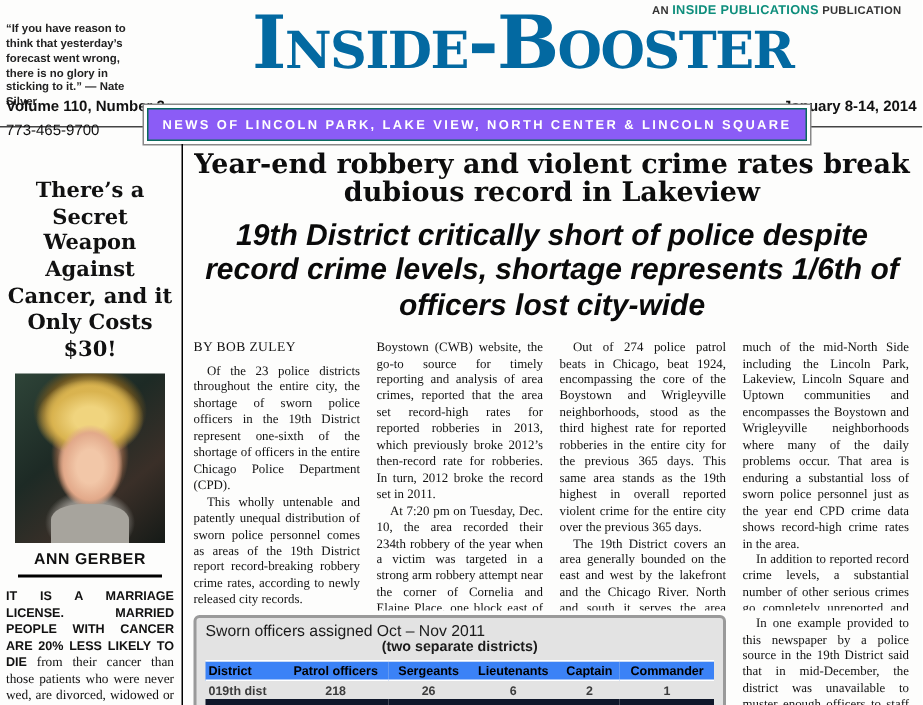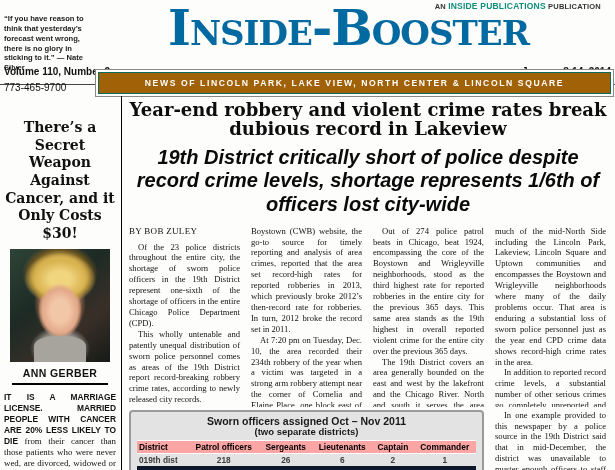--- a/index.html
+++ b/index.html
@@ -30,22 +30,22 @@
   }
   .publisher-line .pub-name { color:#0e8e7c; font-size:8.5px; }
   .vol { position:absolute; left:4px; top:66px;
     font-family:"Liberation Sans", sans-serif; font-weight:bold; font-size:10px; }
   .phone { position:absolute; left:4px; top:82px;
     font-family:"Liberation Sans", sans-serif; font-size:10px; }
   .issue-date { position:absolute; right:4px; top:66px;
     font-family:"Liberation Sans", sans-serif; font-weight:bold; font-size:10px; }
   .header-rule { position:absolute; left:0; right:0; top:84px; height:1px; background:#444; }
   .banner {
-    position:absolute; left:98px; top:72px; width:513px; height:22px;
-    background:#a16207; border:1px solid #0a6b5d;
+    position:absolute; left:98px; top:72px; width:440px; height:22px;
+    background:#8b5cf6; border:1px solid #0a6b5d;
     box-shadow:0 0 0 2px #fff, 0 0 0 3px #888;
     display:flex; align-items:center; justify-content:center;
   }
   .banner span {
     color:#fff; font-family:"Liberation Sans", sans-serif; font-weight:bold;
     font-size:8.6px; letter-spacing:1.6px; white-space:nowrap;
   }
 
   
   .content { position:absolute; top:96px; left:0; right:0; bottom:0; display:flex; }
@@ -103,25 +103,25 @@
 
   .bottom-row { display:flex; gap:11px; margin-top:3px; height:84px; }
   .col4b { width:111px; font-size:8.6px; line-height:10.9px; text-align:justify; }
   .col4b p { text-indent:9px; }
 
   
   .stats-box {
     width:355px; background:#e3e3e3; border:2px solid #9a9a9a; border-radius:4px;
     padding:3px 6px 0; font-family:"Liberation Sans", sans-serif; overflow:hidden;
   }
-  .stats-title { text-align:center; font-weight:bold; font-size:10.5px; line-height:1.15; color:#1a1a1a; }
+  .stats-title { font-weight:normal; font-size:10.5px; line-height:1.15; color:#1a1a1a; }
   .stats-sub { text-align:center; font-weight:bold; font-size:9.5px; line-height:1.1; color:#1a1a1a; margin-bottom:3px; }
   table.stats { width:100%; border-collapse:collapse; font-size:8.3px; color:#3c3c3c; }
   table.stats th {
-    font-size:8.4px; color:#000; text-align:left; background:#fca5a5;
+    font-size:8.4px; color:#000; text-align:left; background:#3b82f6;
     border-top:1px solid #fff; border-bottom:1px solid #fff; padding:1px 2px;
   }
   table.stats td { padding:1px 2px; border-bottom:6px solid #0f172a;font-weight:bold; }
   table.stats th:not(:first-child), table.stats td:not(:first-child){ text-align:center; }
 </style>
 </head>
 <body>
 
 <div id="page">
 

